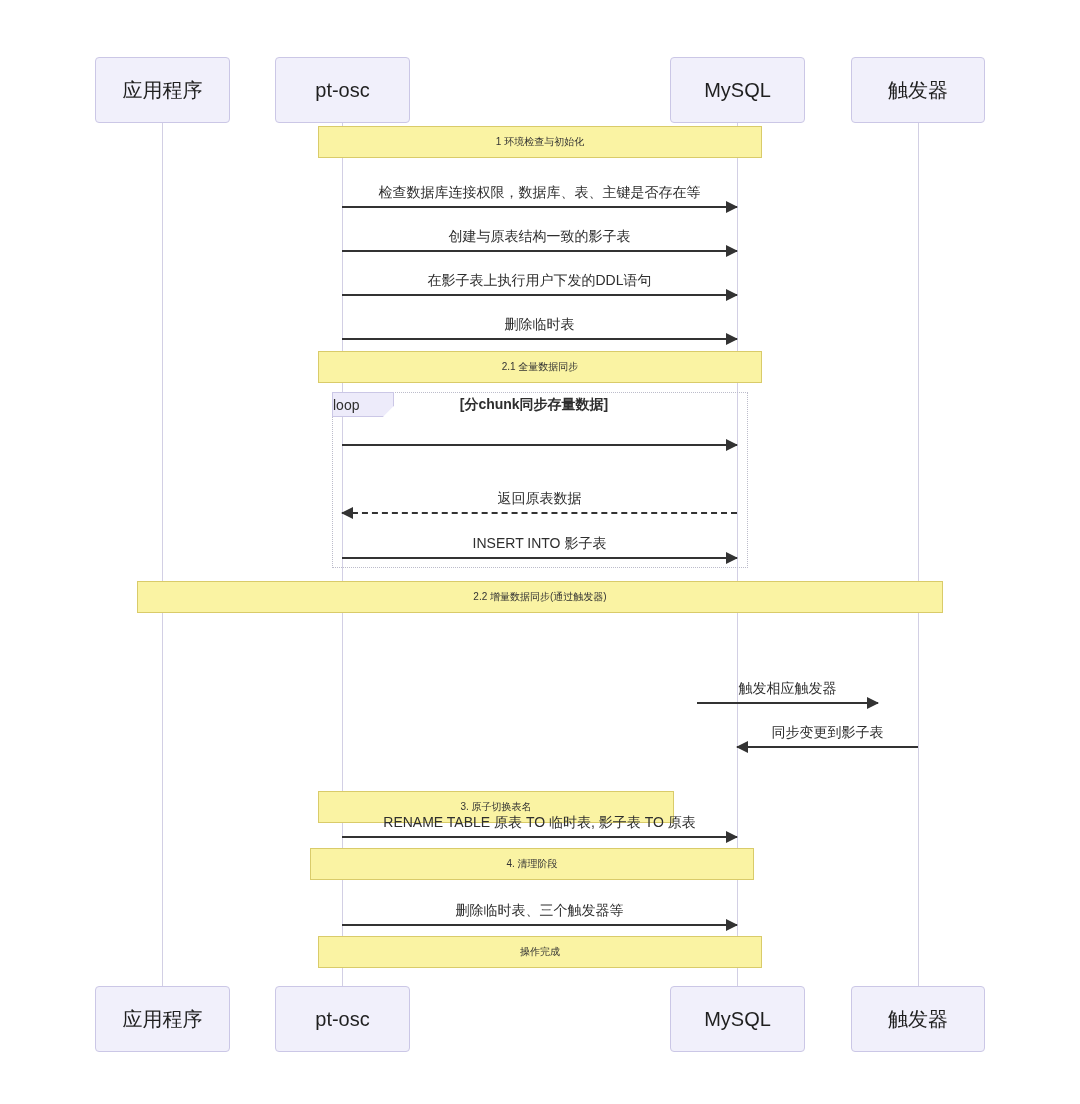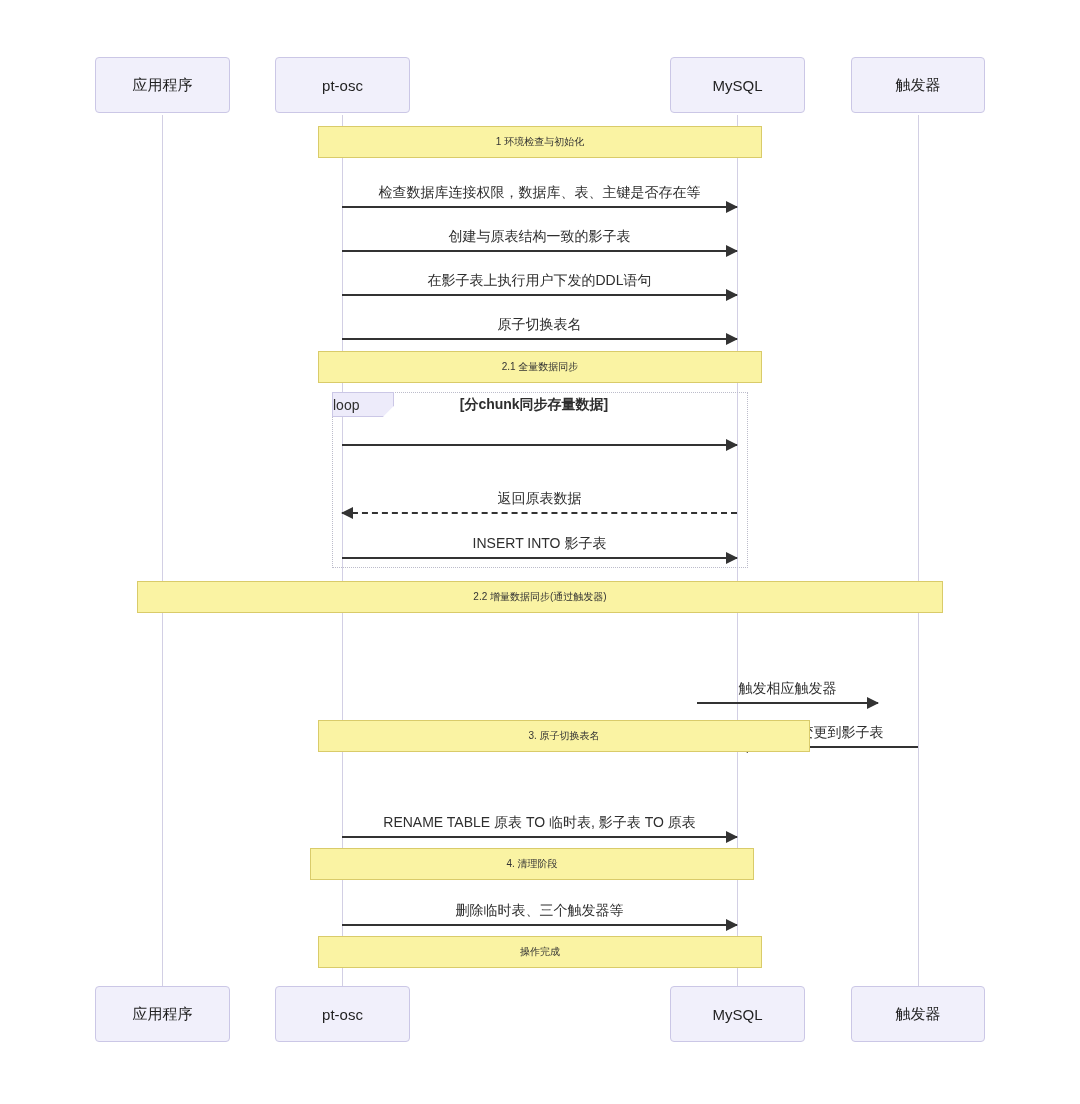--- a/index.html
+++ b/index.html
@@ -3,23 +3,23 @@
 <meta charset="utf-8">
 <style>
   html,body{margin:0;padding:0;background:#ffffff;}
   body{font-family:"Liberation Sans","DejaVu Sans",sans-serif;color:#2e2e2e;}
   .canvas{position:relative;width:1080px;height:1104px;background:#ffffff;overflow:hidden;}
 
   
   .lifeline{position:absolute;top:115px;height:872px;width:1px;background:#d2cfe4;}
 
   
-  .actor{position:absolute;height:56px;background:#f1f0fb;border:1px solid #cbc7e6;
+  .actor{position:absolute;height:66px;background:#f1f0fb;border:1px solid #cbc7e6;
          border-radius:4px;display:flex;align-items:center;justify-content:center;
-         font-size:15px;color:#1f1f1f;box-sizing:border-box;}
+         font-size:20px;color:#1f1f1f;box-sizing:border-box;}
 
   
   .note{position:absolute;height:32px;background:#faf3a3;border:1px solid #d9cb6a;
         display:flex;align-items:center;justify-content:center;font-size:10px;
         color:#333333;box-sizing:border-box;}
 
   
   .msg{position:absolute;display:flex;flex-direction:column;justify-content:flex-end;}
   .msg-text{text-align:center;font-size:14px;line-height:20px;color:#2e2e2e;
             white-space:nowrap;margin-bottom:4px;}
@@ -78,21 +78,21 @@
   </div>
 
   <div class="msg" style="left:342px;top:270px;width:395px">
     <div class="msg-text">在影子表上执行用户下发的DDL语句</div>
     <div class="msg-line">
         <span class="head right"></span>
       </div>
   </div>
 
   <div class="msg" style="left:342px;top:314px;width:395px">
-    <div class="msg-text">原子切换表名</div>
+    <div class="msg-text">删除临时表</div>
     <div class="msg-line">
         <span class="head right"></span>
       </div>
   </div>
 
   <div class="note" style="left:318px;top:351px;width:444px">2.1 全量数据同步</div>
 
   <div class="loop-frame" style="left:332px;top:392px;width:416px;height:176px">
     <div class="loop-label">loop</div>
     <div class="loop-condition">[分chunk同步存量数据]</div>
@@ -128,21 +128,21 @@
       </div>
   </div>
 
   <div class="msg" style="left:737px;top:722px;width:181px">
     <div class="msg-text">同步变更到影子表</div>
     <div class="msg-line">
         <span class="head left"></span>
       </div>
   </div>
 
-  <div class="note" style="left:318px;top:720px;width:492px">3. 原子切换表名</div>
+  <div class="note" style="left:318px;top:791px;width:356px">3. 原子切换表名</div>
 
   <div class="msg" style="left:342px;top:812px;width:395px">
     <div class="msg-text">RENAME TABLE 原表 TO 临时表, 影子表 TO 原表</div>
     <div class="msg-line">
         <span class="head right"></span>
       </div>
   </div>
 
   <div class="note" style="left:310px;top:848px;width:444px">4. 清理阶段</div>
 

